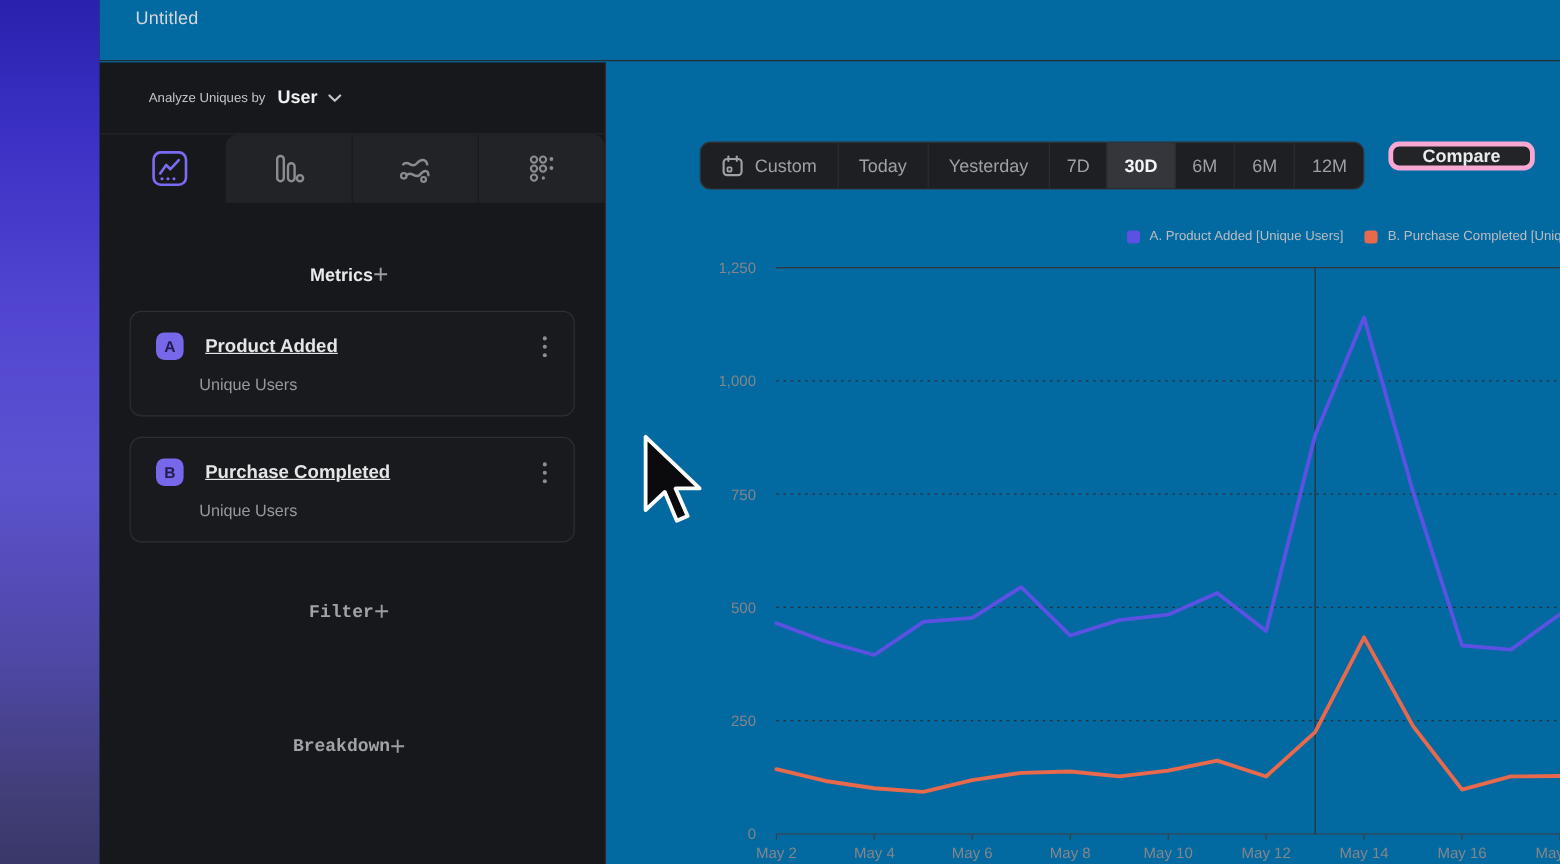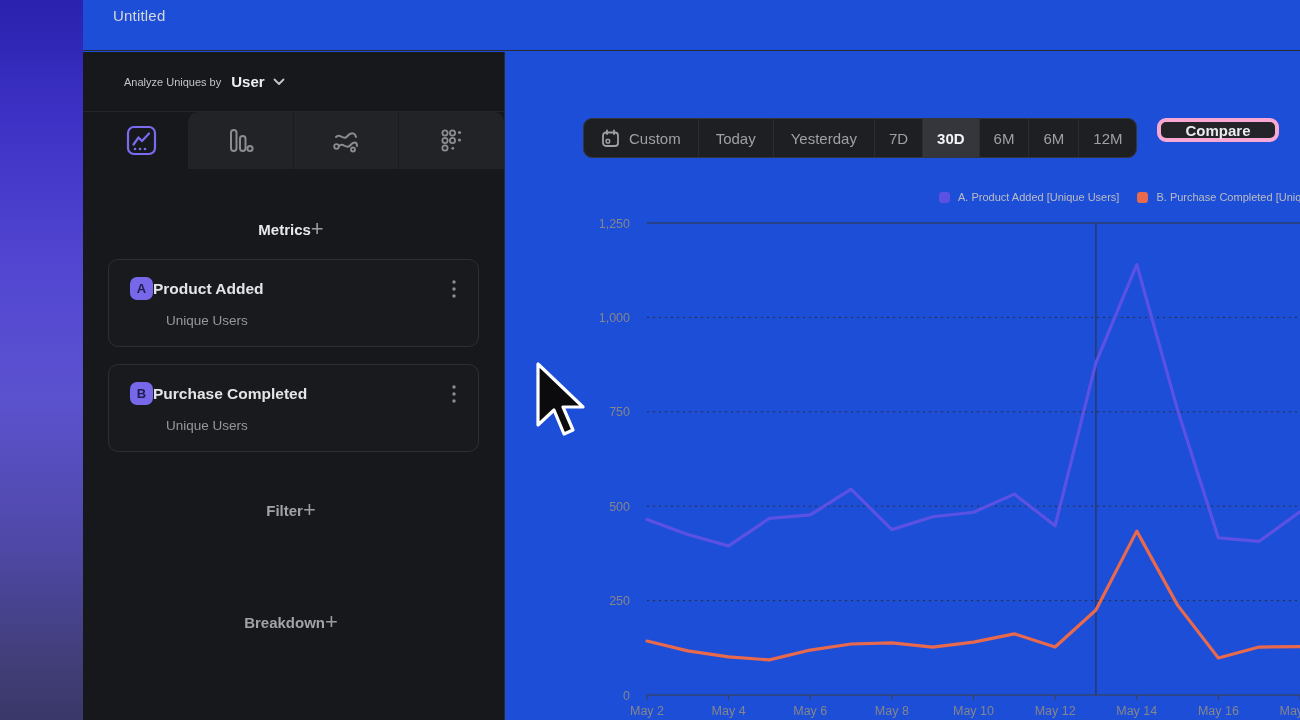--- a/index.html
+++ b/index.html
@@ -7,21 +7,21 @@
   .screen {
     position:relative; width:1300px; height:720px; overflow:hidden;
     background:#17181b; font-family:"Liberation Sans", sans-serif;
     -webkit-font-smoothing:antialiased;
   }
   
   .bg-strip {
     position:absolute; left:0; top:0; width:83px; height:720px;
     background:linear-gradient(180deg,#2a21ae 0%,#3c31c4 16%,#5347d2 38%,#5b52cf 55%,#4f48a6 76%,#413e78 92%,#3a3869 100%);
   }
-  .window { position:absolute; left:83px; top:0; right:0; bottom:0; background:#1d4ed8; }
+  .window { position:absolute; left:83px; top:0; right:0; bottom:0; background:#0369a1; }
 
   
   .titlebar { height:51px; border-bottom:1px solid #2a2b2f; padding:7px 0 0 30px; }
   .titlebar .title { font-size:15px; font-weight:500; color:#d6d7d9; letter-spacing:.2px; }
 
   
   .left-panel { position:absolute; left:0; top:52px; bottom:0; width:422px; border-right:1px solid #2a2b2f; background:#17181b; }
   .analyze-row { height:60px; border-bottom:1px solid #26272b; display:flex; align-items:center; padding-left:41px; }
   .analyze-prefix { font-size:11px; color:#c3c4c8; }
   .analyze-select { display:flex; align-items:center; gap:8px; background:none; border:none; cursor:pointer; margin-left:10px; }
@@ -29,36 +29,36 @@
 
   .tab-strip { margin-left:12px; height:57px; display:flex; }
   .vtab { display:flex; align-items:center; justify-content:center; cursor:pointer; }
   .vtab.selected { width:93px; }
   .tabs-group { flex:1; background:#222327; border-radius:10px 10px 0 0; display:flex; }
   .tabs-group .vtab { flex:1; }
   .tabs-group .vtab + .vtab { border-left:1px solid #1a1b1e; }
 
   .section-header { display:flex; justify-content:center; align-items:center; margin:48px 46px 0 41px; height:24px; }
   .section-header .sec-label { font-size:15px; font-weight:700; color:#e8e9eb; }
-  .section-header.dim .sec-label { color:#a2a3a7; font-weight:600; }
+  .section-header.dim .sec-label { color:#a2a3a7; font-weight:600;font-family:Liberation Mono, monospace; }
   .plus { font-size:22px; font-weight:300; color:#9b9ca0; line-height:20px; cursor:pointer; background:none; border:none; }
 
   .metric-card {
     width:371px; margin:18px 0 0 25px; height:88px;
     border:1px solid #2e2f33; border-radius:10px; background:#191a1d;
     padding:17px 20px 0 21px; cursor:pointer;
   }
   .metric-card + .metric-card { margin-top:17px; }
   .mc-row { display:flex; align-items:center; }
   .mc-badge {
     width:23px; height:23px; border-radius:7px; background:#7768ea;
     color:#211c4e; font-size:13px; font-weight:700;
     display:flex; align-items:center; justify-content:center; flex:none;
   }
-  .mc-title { margin-left:0; font-size:15.5px; font-weight:600; color:#e4e5e7; flex:1; }
+  .mc-title { margin-left:18px; font-size:15.5px; font-weight:600; color:#e4e5e7; flex:1;text-decoration:underline; }
   .mc-sub { margin:13px 0 0 36px; font-size:13.5px; color:#97989c; }
   .kebab { cursor:pointer; padding:2px; background:none; border:none; }
 
   
   .main { position:absolute; left:422px; top:52px; right:0; bottom:0; }
 
   .range-bar { position:absolute; left:78px; top:66px; display:flex; }
   .segmented {
     display:flex; height:40px; border:1px solid #333539; border-radius:9px;
     background:#1e1f23; overflow:hidden; align-items:stretch;

